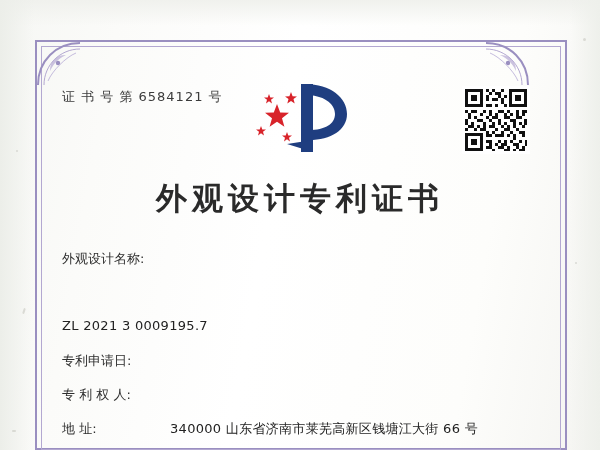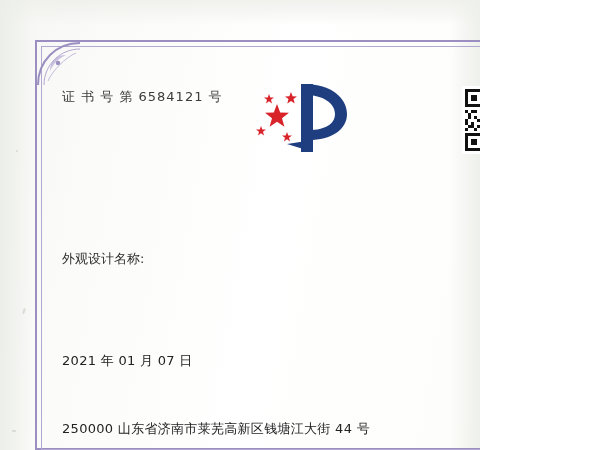--- a/index.html
+++ b/index.html
@@ -9,21 +9,21 @@
   }
   body {
     width: 600px;
     height: 450px;
     overflow: hidden;
     font-family: "Liberation Serif", serif;
   }
 
   .page {
     position: relative;
-    width: 480px;
+    width: 600px;
     height: 450px;
     background: #bef264;
     overflow: hidden;
   }
 
   
   .paper-bg {
     position: absolute;
     left: 0; top: 0;
     width: 600px; height: 450px;
@@ -310,31 +310,35 @@
         <rect x="54" y="60" width="3" height="3"></rect>
           <rect x="60" y="60" width="3" height="3"></rect>
         <rect x="30" y="63" width="3" height="2"></rect>
           <rect x="42" y="63" width="6" height="2"></rect>
           <rect x="51" y="63" width="3" height="2"></rect>
         <rect x="57" y="63" width="6" height="2"></rect>
       </g>
     </svg>
   </div>
 
+  <div class="doc-title">外观设计专利证书</div>
 
   <div class="fields">
     <div class="field-row">
       <div class="field-label">外观设计名称:</div>
     </div>
     <div class="field-row">
     </div>
     <div class="field-row">
-    </div>
-    <div class="field-row">
-      <div class="field-value">2021 年 01 月 07 日</div>
-    </div>
-    <div class="field-row">
-    </div>
-    <div class="field-row">
-      <div class="field-value">250000 山东省济南市莱芜高新区钱塘江大街 44 号</div>
+      <div class="field-value">ZL 2021 3 0009195.7</div>
+    </div>
+    <div class="field-row">
+      <div class="field-label">专利申请日:</div>
+    </div>
+    <div class="field-row">
+      <div class="field-label">专 利 权 人:</div>
+    </div>
+    <div class="field-row">
+      <div class="field-label">地      址:</div>
+      <div class="field-value">340000 山东省济南市莱芜高新区钱塘江大街 66 号</div>
     </div>
   </div>
 </div>
 
 </body></html>

